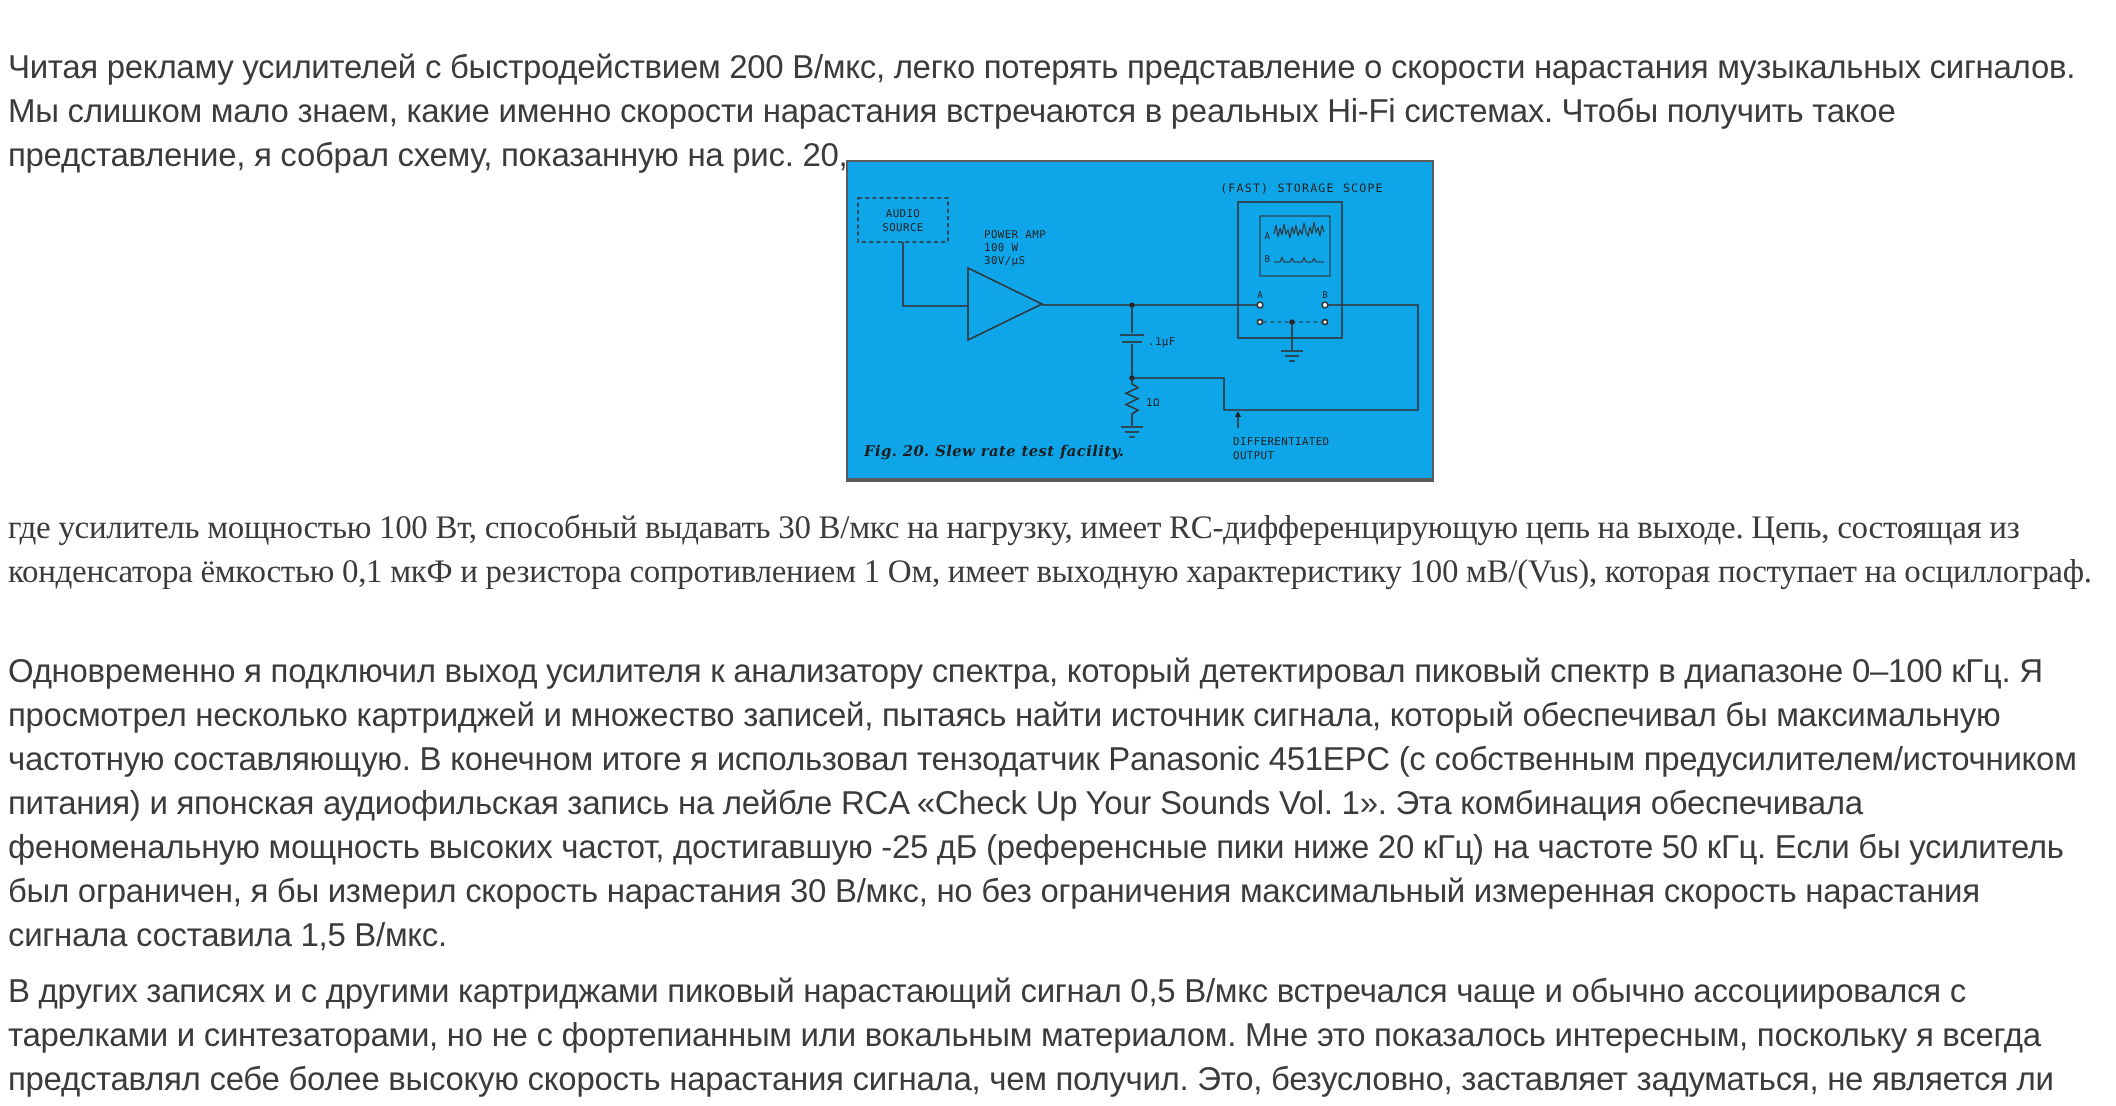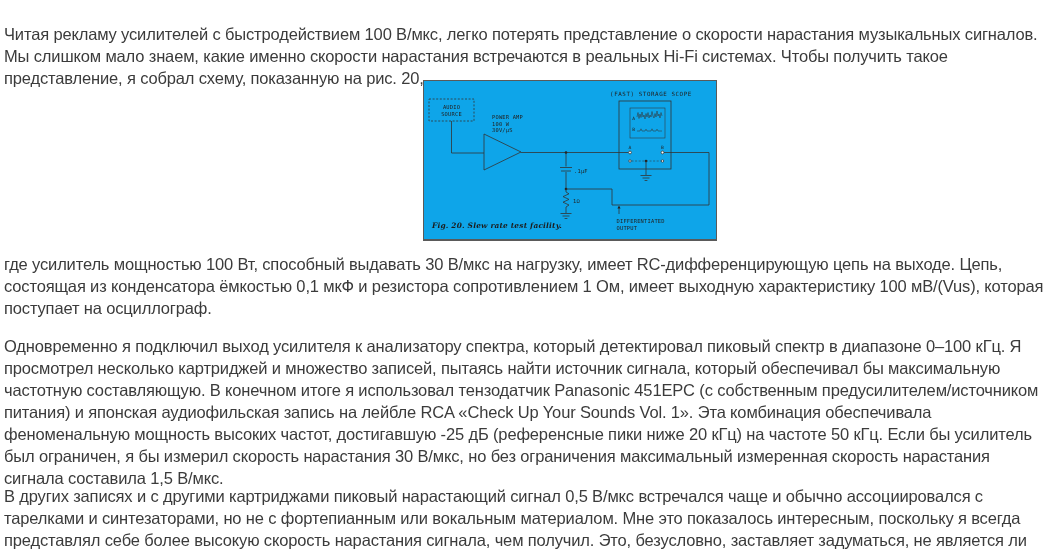--- a/index.html
+++ b/index.html
@@ -13,22 +13,22 @@
   .para {
     position: absolute;
     left: 4px;
     width: 1048px;
     font-size: 16.5px;
     line-height: 22px;
     letter-spacing: -0.15px;
     color: #3b3b3b;
   }
   #p1 { top: 6px; }
-  #p2 { top: 236px; }
-  #p3 { top: 318px; }
+  #p2 { top: 236px; font-family: Liberation Serif, serif; }
+  #p3 { top: 308px; }
   #p4 { top: 468px; }
 
   .figure-box {
     position: absolute;
     left: 383px;
     top: 64px;
     width: 292px;
     height: 158px;
     border: 1px solid #5a5a5a;
     border-bottom-width: 2px;
@@ -53,21 +53,21 @@
   }
   .wire   { stroke: #333333; stroke-width: 0.8; fill: none; }
   .thin   { stroke: #333333; stroke-width: 0.55; fill: none; }
   .dashed { stroke-dasharray: 2 1.6; }
   .node   { fill: #222222; }
   .term   { fill: #ffffff; stroke: #333333; stroke-width: 0.8; }
 </style>
 </head>
 <body>
 
-<p id="p1" class="para">Читая рекламу усилителей с быстродействием 100 В/мкс, легко потерять представление о скорости нарастания музыкальных сигналов. Мы слишком мало знаем, какие именно скорости нарастания встречаются в реальных Hi-Fi системах. Чтобы получить такое представление, я собрал схему, показанную на рис. 20,</p>
+<p id="p1" class="para">Читая рекламу усилителей с быстродействием 200 В/мкс, легко потерять представление о скорости нарастания музыкальных сигналов. Мы слишком мало знаем, какие именно скорости нарастания встречаются в реальных Hi-Fi системах. Чтобы получить такое представление, я собрал схему, показанную на рис. 20,</p>
 
 <figure class="figure-box">
   <svg width="292" height="158" viewBox="0 0 292 158">
 
     <text class="title" x="227" y="15" text-anchor="middle">(FAST) STORAGE SCOPE</text>
 
     <g>
       <rect class="wire dashed" x="5" y="18" width="45" height="22"></rect>
       <text class="lbl" x="27.5" y="27.5" text-anchor="middle">AUDIO</text>
       <text class="lbl" x="27.5" y="34.5" text-anchor="middle">SOURCE</text>

